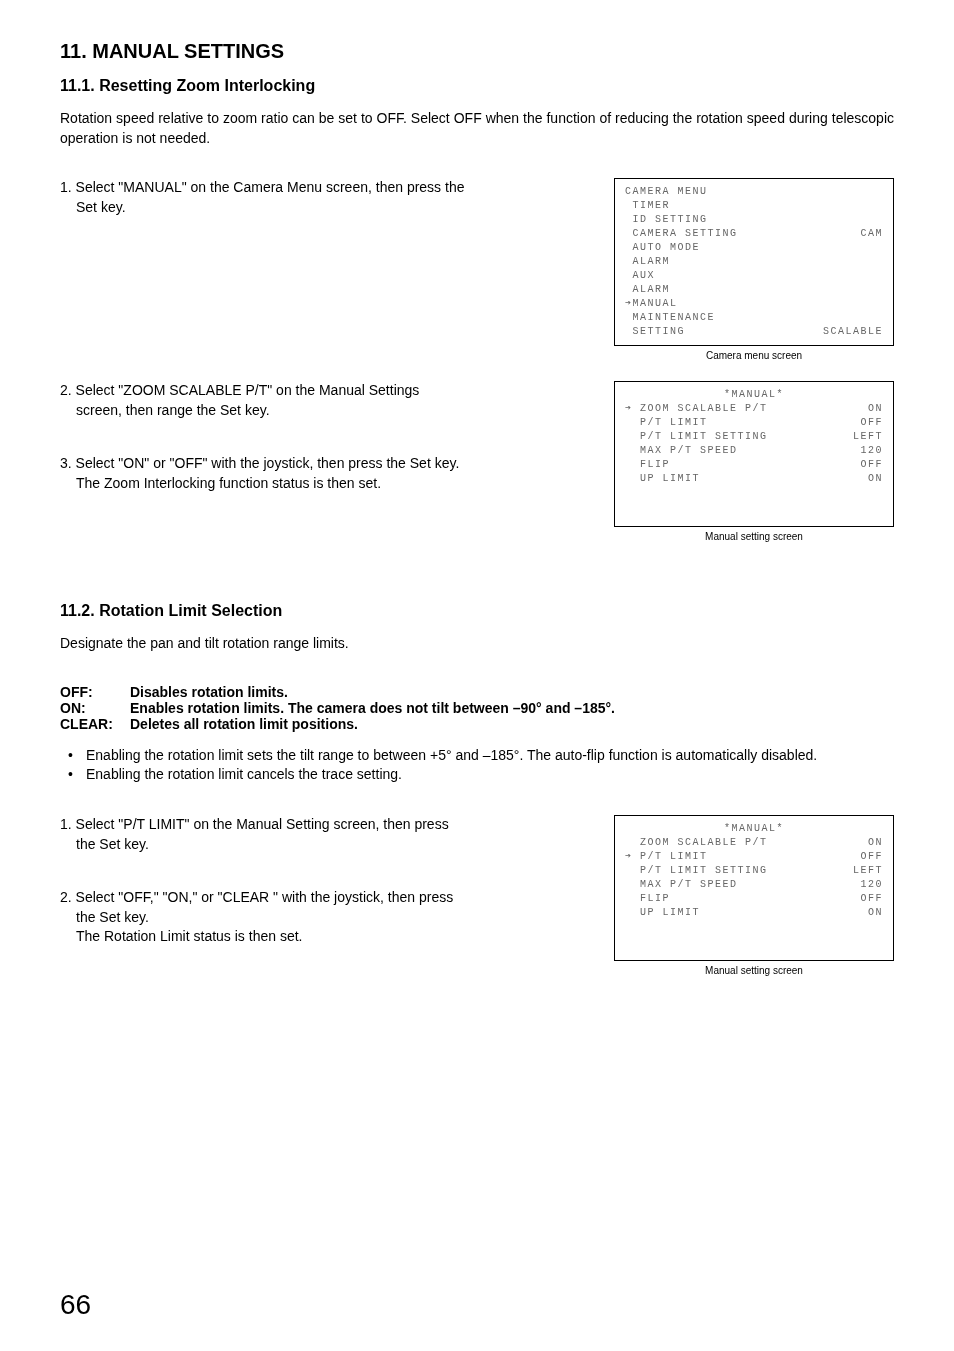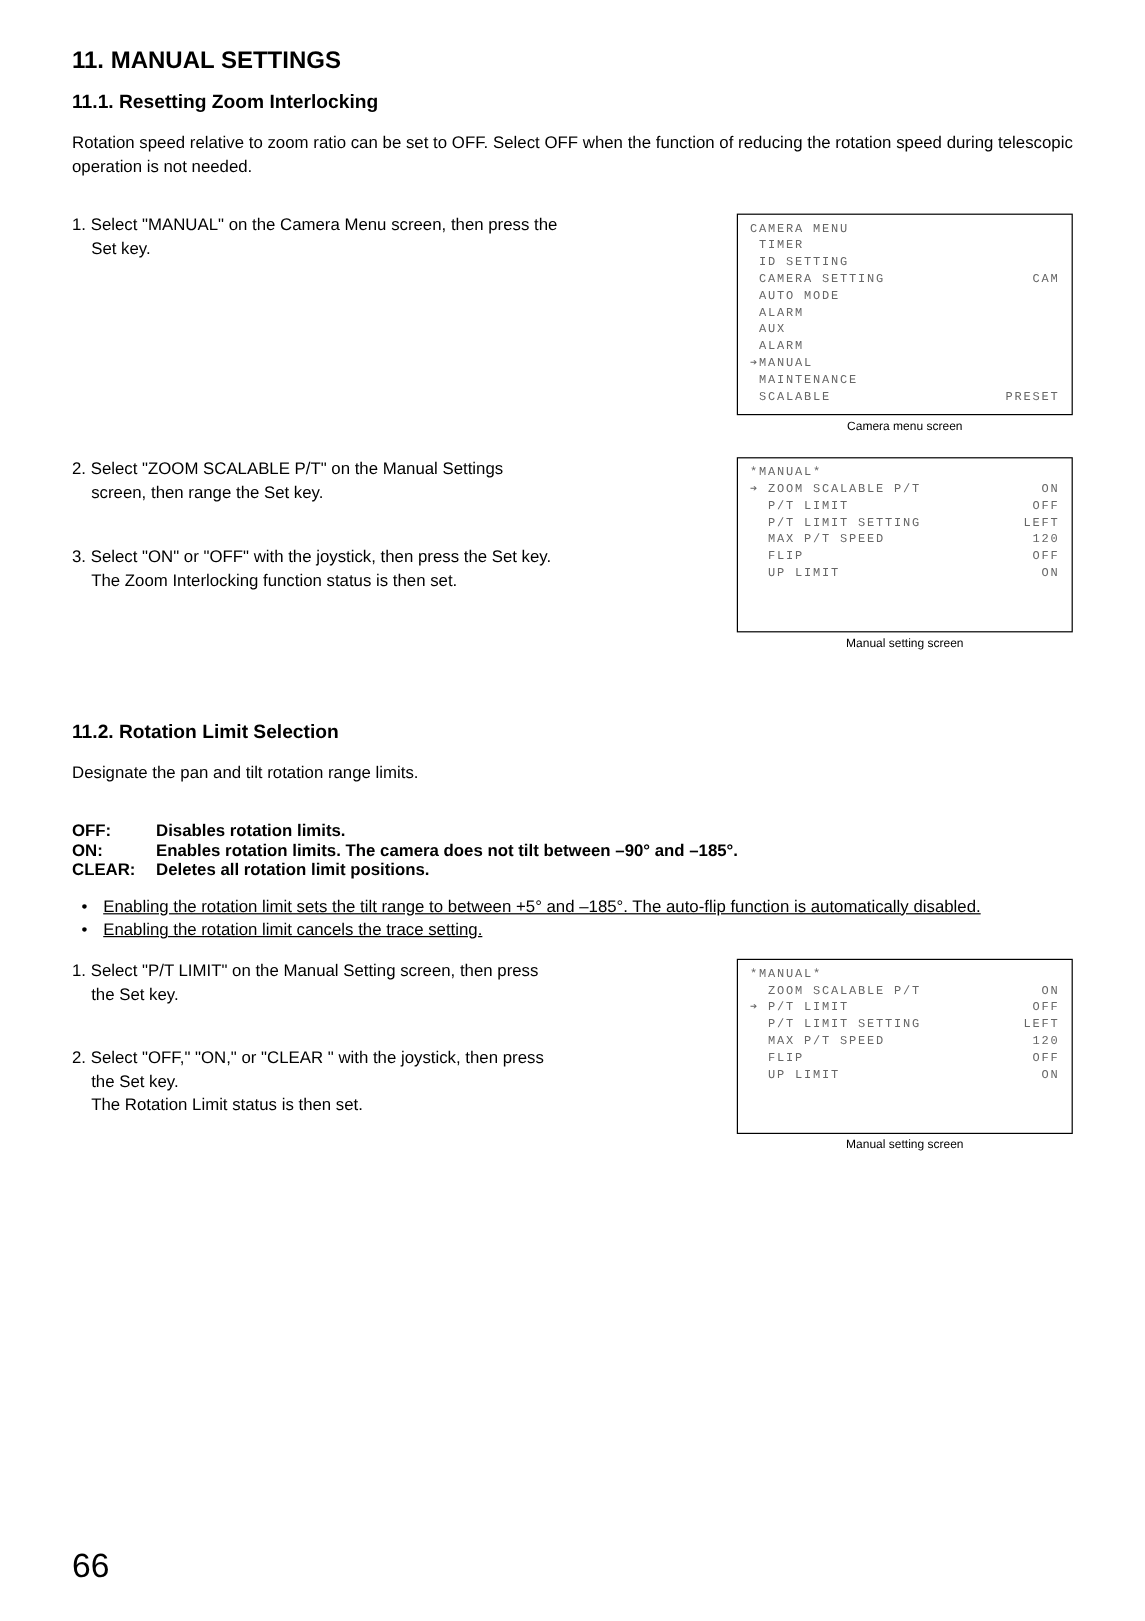--- a/index.html
+++ b/index.html
@@ -72,46 +72,45 @@
     white-space: pre;
   }
   .osd-line .left {
     white-space: pre;
   }
   .osd-line .right {
     white-space: pre;
     text-align: right;
   }
   .osd-title-line {
-    text-align: left;
+    text-align: center;
     white-space: pre;
   }
   .defs {
     font-size: 14px;
     margin: 0 0 14px 0;
   }
   .defs .def-row {
     display: flex;
     font-weight: bold;
   }
   .defs .def-label {
     width: 70px;
   }
   .notes-title {
     font-size: 14px;
     font-weight: bold;
     margin: 0 0 2px 0;
   }
   ul.notes {
-    margin: 0 0 14px 0;
+    margin: 0 0 30px 0;
     padding-left: 18px;
     font-size: 14px;
     text-align: justify;
     line-height: 1.4;
-    text-decoration: underline;
   }
   ul.notes li {
     list-style-type: none;
     position: relative;
     padding-left: 8px;
   }
   ul.notes li::before {
     content: "•";
     position: absolute;
     left: -10px;
@@ -148,21 +147,21 @@
         <div class="osd-line"><span class="left">CAMERA MENU</span></div>
         <div class="osd-line"><span class="left"> TIMER</span><span class="right"></span></div>
         <div class="osd-line"><span class="left"> ID SETTING</span><span class="right"></span></div>
         <div class="osd-line"><span class="left"> CAMERA SETTING</span><span class="right">CAM</span></div>
         <div class="osd-line"><span class="left"> AUTO MODE</span><span class="right"></span></div>
         <div class="osd-line"><span class="left"> ALARM</span><span class="right"></span></div>
         <div class="osd-line"><span class="left"> AUX</span><span class="right"></span></div>
         <div class="osd-line"><span class="left"> ALARM</span><span class="right"></span></div>
         <div class="osd-line"><span class="left">➔MANUAL</span><span class="right"></span></div>
         <div class="osd-line"><span class="left"> MAINTENANCE</span><span class="right"></span></div>
-        <div class="osd-line"><span class="left"> SCALABLE</span><span class="right">PRESET</span></div>
+        <div class="osd-line"><span class="left"> SETTING</span><span class="right">SCALABLE</span></div>
       </div>
       <div class="osd-caption">Camera menu screen</div>
     </div>
   </div>
 
   <div class="row">
     <div class="col-left">
       <div class="step">
         <span>2. Select "ZOOM SCALABLE P/T" on the Manual Settings</span><br>
         <span class="indent">screen, then range the Set key.</span>

